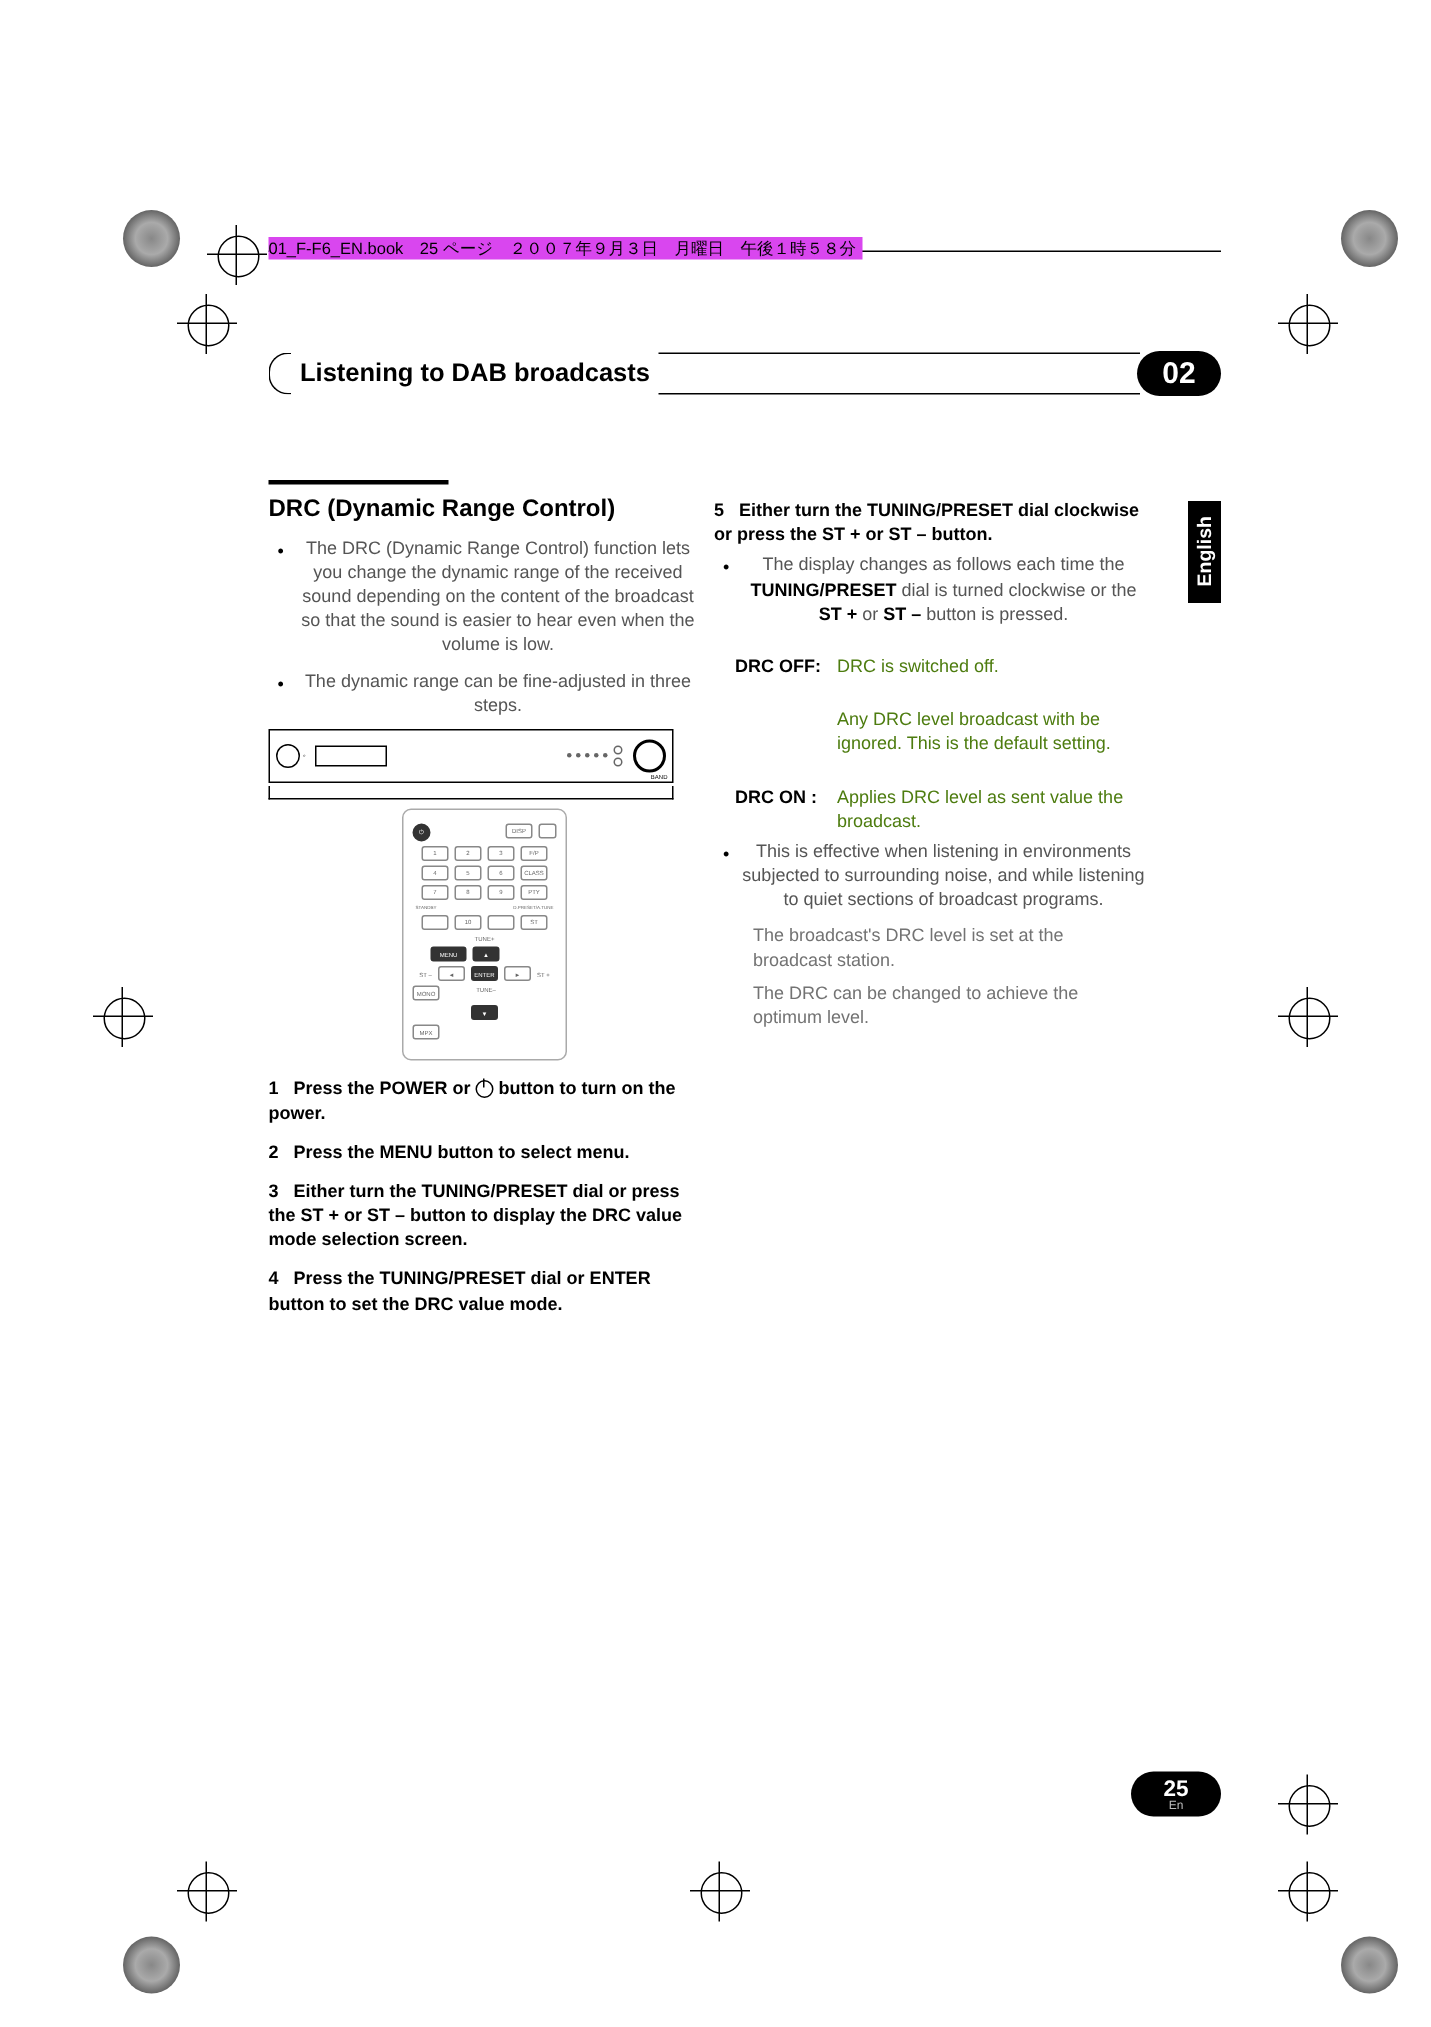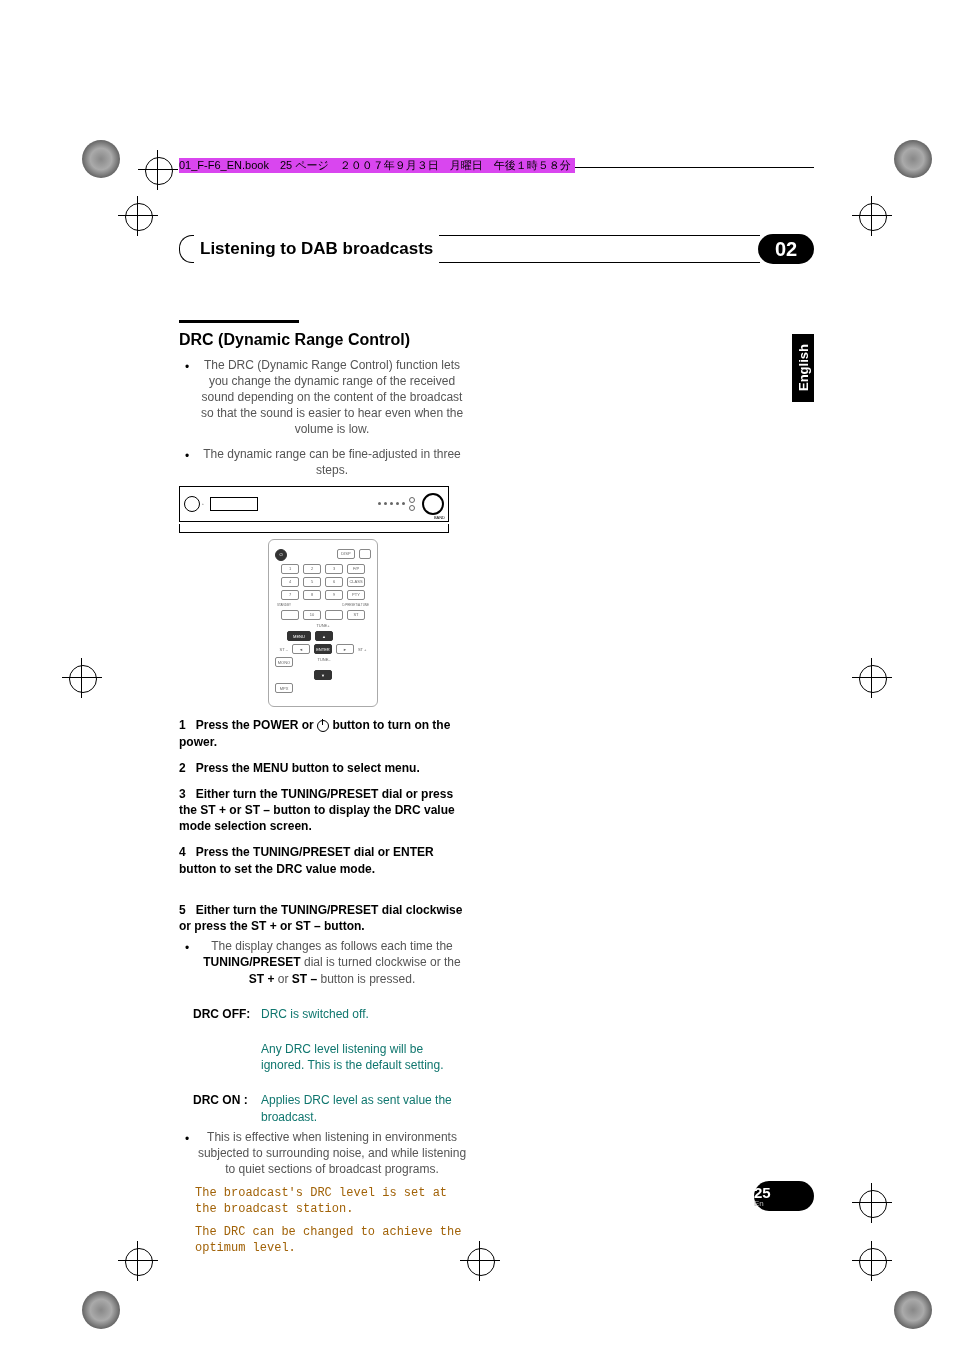--- a/index.html
+++ b/index.html
@@ -107,21 +107,20 @@
     align-items:center;
   }
 
   .content {
     position: absolute;
     top: 320px;
     left: 179px;
     width: 600px;
     display: flex;
     gap: 9px;
-    flex-direction: column;
   }
   .col {
     width: 288px;
     font-size: 12px;
     line-height: 1.35;
   }
   .section-rule {
     height: 3px;
     background: #000;
     width: 120px;
@@ -183,22 +182,22 @@
     margin: 10px 0 4px 0;
   }
   .step .num { font-weight: bold; }
   .power-icon {
     display:inline-block;width:10px;height:10px;border:1.2px solid #000;border-radius:50%;position:relative;vertical-align:middle;
   }
   .power-icon::after{content:"";position:absolute;top:-2px;left:4px;width:1.2px;height:6px;background:#000;}
 
   .drc-line { display:flex; margin:19px 0 4px 14px;}
   .drc-label { font-weight:bold; flex:0 0 68px;}
-  .drc-desc { flex:1; color:#0f766e;}
-  .sub-para { margin:6px 0 4px 16px; color:#a16207;font-family:Liberation Mono, monospace;}
+  .drc-desc { flex:1; color:#4d7c0f;}
+  .sub-para { margin:6px 0 4px 26px; color:#737373;}
 
   .lang-tab {
     position:absolute;
     top: 334px;
     right: 140px;
     width: 22px;
     height: 68px;
     background:#000;
     color:#fff;
     font-weight:bold;
@@ -218,20 +217,21 @@
     right: 140px;
     width: 60px;
     height: 30px;
     background:#000;
     border-radius:15px;
     color:#fff;
     font-weight:bold;
     font-size:15px;
     display:flex;
     flex-direction:column;
+    align-items:center;
     justify-content:center;
     line-height:1;
   }
   .page-pill .sm { font-size:8px; font-weight:normal; color:#bbb;}
 
   b { font-weight:bold; color:#000;}
 </style>
 </head>
 <body>
 
@@ -424,21 +424,21 @@
         <span>The display changes as follows each time the </span><b>TUNING/PRESET</b><span> dial is turned clockwise or the </span><b>ST +</b><span> or </span><b>ST –</b><span> button is pressed.</span>
       </div>
     </div>
 
     <div class="drc-line">
       <div class="drc-label">DRC OFF:</div>
       <div class="drc-desc">DRC is switched off.</div>
     </div>
     <div class="drc-line">
       <div class="drc-label"></div>
-      <div class="drc-desc">Any DRC level listening will be ignored. This is the default setting.</div>
+      <div class="drc-desc">Any DRC level broadcast with be ignored. This is the default setting.</div>
     </div>
     <div class="drc-line">
       <div class="drc-label">DRC ON :</div>
       <div class="drc-desc">Applies DRC level as sent value the broadcast.</div>
     </div>
 
     <div class="bullet">
       <div class="dot">•</div>
       <div class="txt">This is effective when listening in environments subjected to surrounding noise, and while listening to quiet sections of broadcast programs.</div>
     </div>

